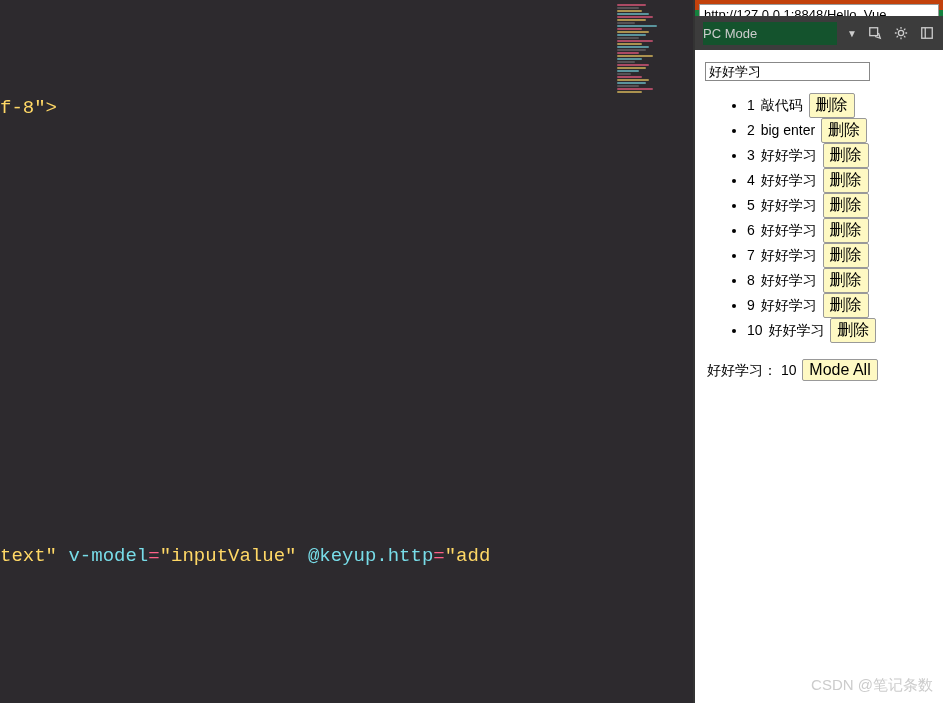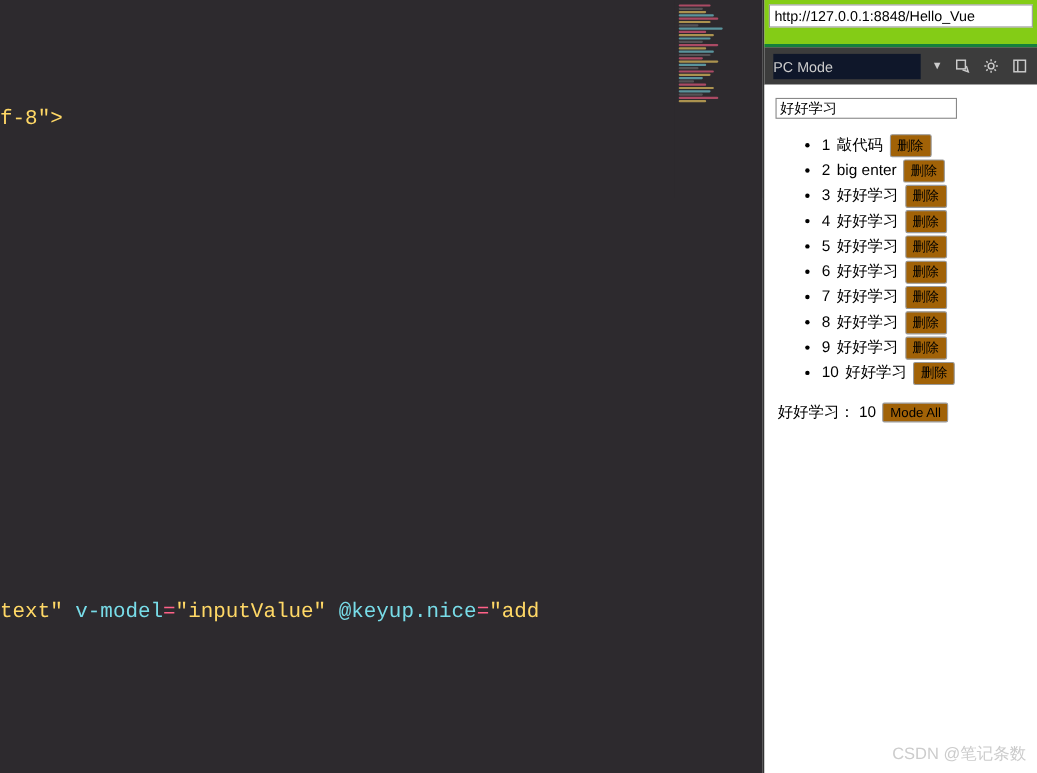--- a/index.html
+++ b/index.html
@@ -53,43 +53,43 @@
       width: 250px;
       height: 100%;
       background: #ffffff;
       border-left: 2px solid #333;
       font-family: Arial, sans-serif;
       display: flex;
       flex-direction: column;
     }
     
     .url-bar {
-      background: #84cc16;
-      border-bottom: 3px solid #15803d;
+      background: #c2410c;
+      border-bottom: 6px solid #15803d;
       padding: 4px;
-      height: 43px;
+      height: 16px;
     }
     .url-input {
       width: 100%;
       border: 1px solid #999;
       padding: 2px 4px;
       font-size: 13px;
       font-family: Arial, sans-serif;
     }
     
     .toolbar {
       background: #3c3c3c;
       height: 34px;
       display: flex;
       align-items: center;
       padding: 0 8px;
       gap: 10px;
     }
     .mode-select {
-      background: #0f172a;
+      background: #14532d;
       color: #ccc;
       border: none;
       font-size: 13px;
       padding: 4px 0;
       flex: 1;
     }
     .tb-caret { color: #ccc; font-size: 10px; }
     .tb-icon {
       width: 16px;
       height: 16px;
@@ -100,43 +100,44 @@
     }
     .tb-icon svg { stroke: #ccc; fill: none; stroke-width: 1.5; }
     
     .preview-content {
       flex: 1;
       background: #fff;
       padding: 12px 10px;
       font-size: 14px;
       color: #000;
       position: relative;
+      border-radius: 31px;
     }
     .preview-input {
       border: 1px solid #888;
       padding: 1px 3px;
       font-size: 13px;
       width: 165px;
       font-family: Arial, sans-serif;
       margin-bottom: 12px;
     }
     .todo-list {
       list-style: disc;
       padding-left: 42px;
       margin-bottom: 16px;
     }
     .todo-list li {
       line-height: 23px;
       font-size: 14px;
     }
     .todo-list li .idx { margin-right: 2px; }
     .del-btn, .clear-btn {
-      font-size: 12px;
+      font-size: 16px;
       padding: 1px 6px;
-      background: #a16207;
+      background: #fef9c3;
       border: 1px solid #999;
       border-radius: 2px;
       cursor: pointer;
       font-family: Arial, sans-serif;
       vertical-align: baseline;
       margin-left: 2px;
     }
     .count-row {
       font-size: 14px;
       padding-left: 2px;
@@ -158,21 +159,21 @@
 
   <div class="editor-panel">
     <div class="code-area">
 <div class="code-line"><span class="str">f-8"&gt;</span></div>
 <div class="code-line"> </div>
 <div class="code-line"> </div>
 <div class="code-line"> </div>
 <div class="code-line"> </div>
 <div class="code-line"> </div>
 <div class="code-line"> </div>
-<div class="code-line"><span class="str">text"</span> <span class="attr-name">v-model</span><span class="eq">=</span><span class="str">"inputValue"</span> <span class="attr-name">@keyup.nice</span><span class="eq">=</span><span class="str">"add</span></div>
+<div class="code-line"><span class="str">text"</span> <span class="attr-name">v-model</span><span class="eq">=</span><span class="str">"inputValue"</span> <span class="attr-name">@keyup.http</span><span class="eq">=</span><span class="str">"add</span></div>
 <div class="code-line"> </div>
 <div class="code-line"> </div>
 
 
 
 
 
 
     </div>
 

